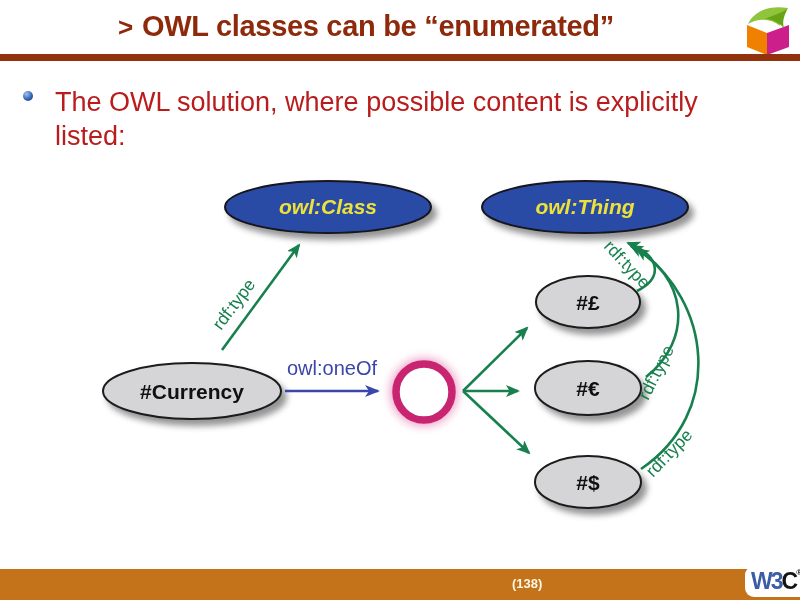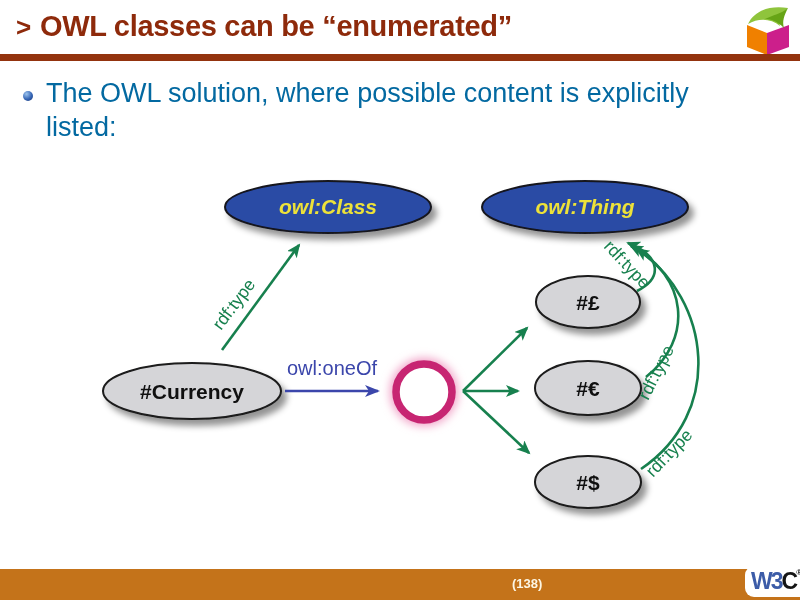--- a/index.html
+++ b/index.html
@@ -2,30 +2,30 @@
 <html><head>
 <meta charset="utf-8">
 <style>
   html,body{margin:0;padding:0;}
   body{width:800px;height:600px;background:#fff;position:relative;overflow:hidden;
        font-family:"Liberation Sans",sans-serif;}
   .slide{position:absolute;inset:0;}
 
   
   .title{position:absolute;left:16px;top:10px;width:700px;
-         font-size:29px;font-weight:bold;color:#8E2A0B;letter-spacing:-0.3px;}
+         font-size:29px;font-weight:bold;color:#8E2A0B;letter-spacing:-0.3px;text-align:center;}
   .title .marker{font-size:26px;margin-right:9px;}
   .rule{position:absolute;left:0;top:54px;width:800px;height:7px;background:#93330E;}
   .cube{position:absolute;right:8px;top:5px;width:48px;height:52px;}
 
   
   .bullet-dot{position:absolute;left:23px;top:91px;width:10px;height:10px;border-radius:50%;
         background:radial-gradient(circle at 35% 30%, #9cc4ee, #3565b5 55%, #16316e);}
-  .bullet-text{position:absolute;left:46px;top:76px;width:680px;margin:0;
-        font-size:27px;line-height:34px;color:#0369a1;}
+  .bullet-text{position:absolute;left:46px;top:76px;width:680px;margin:9px;
+        font-size:27px;line-height:34px;color:#b91c1c;}
 
   
   .diagram{position:absolute;left:0;top:0;width:800px;height:600px;}
   .n-cls{font-family:"Liberation Sans",sans-serif;font-style:italic;font-weight:bold;
          font-size:21px;fill:#EDE239;text-anchor:middle;}
   .n-inst{font-family:"Liberation Sans",sans-serif;font-weight:bold;
          font-size:21px;fill:#101010;text-anchor:middle;}
   .e-green{font-family:"Liberation Sans",sans-serif;font-size:17.5px;fill:#17804E;}
   .e-blue{font-family:"Liberation Sans",sans-serif;font-size:20px;fill:#3B46AB;text-anchor:middle;}
 

